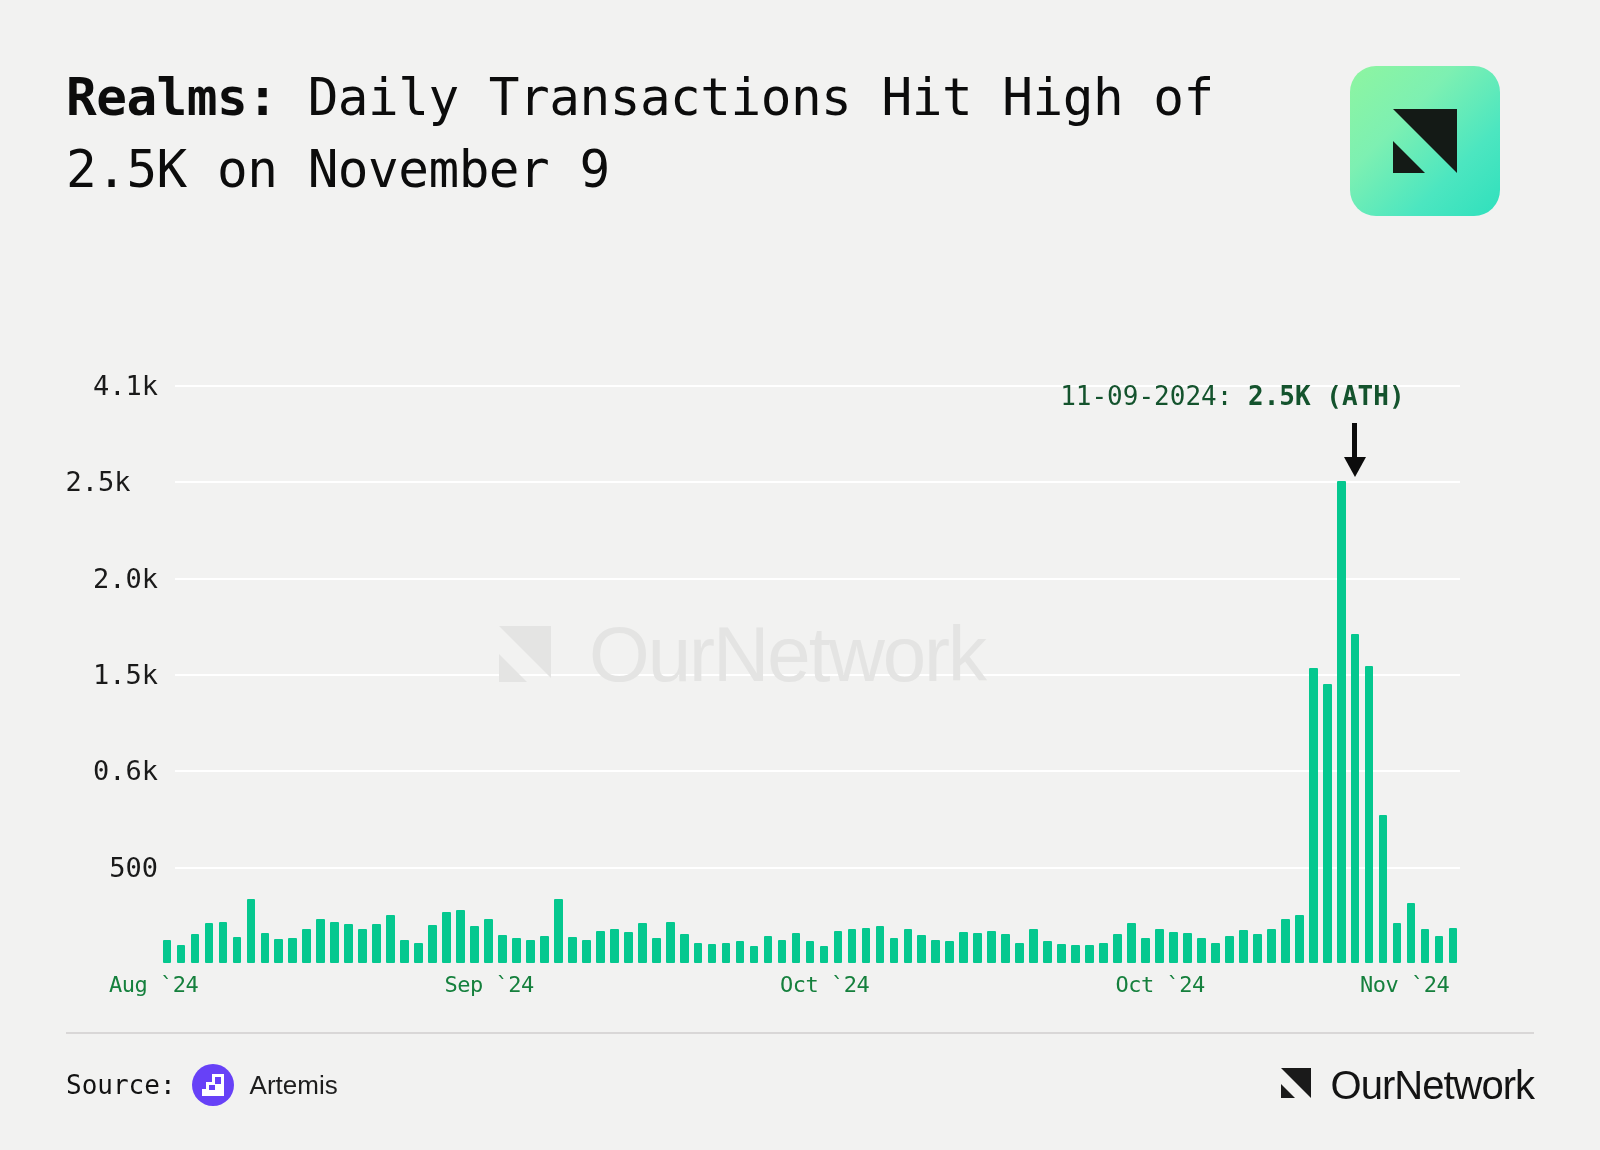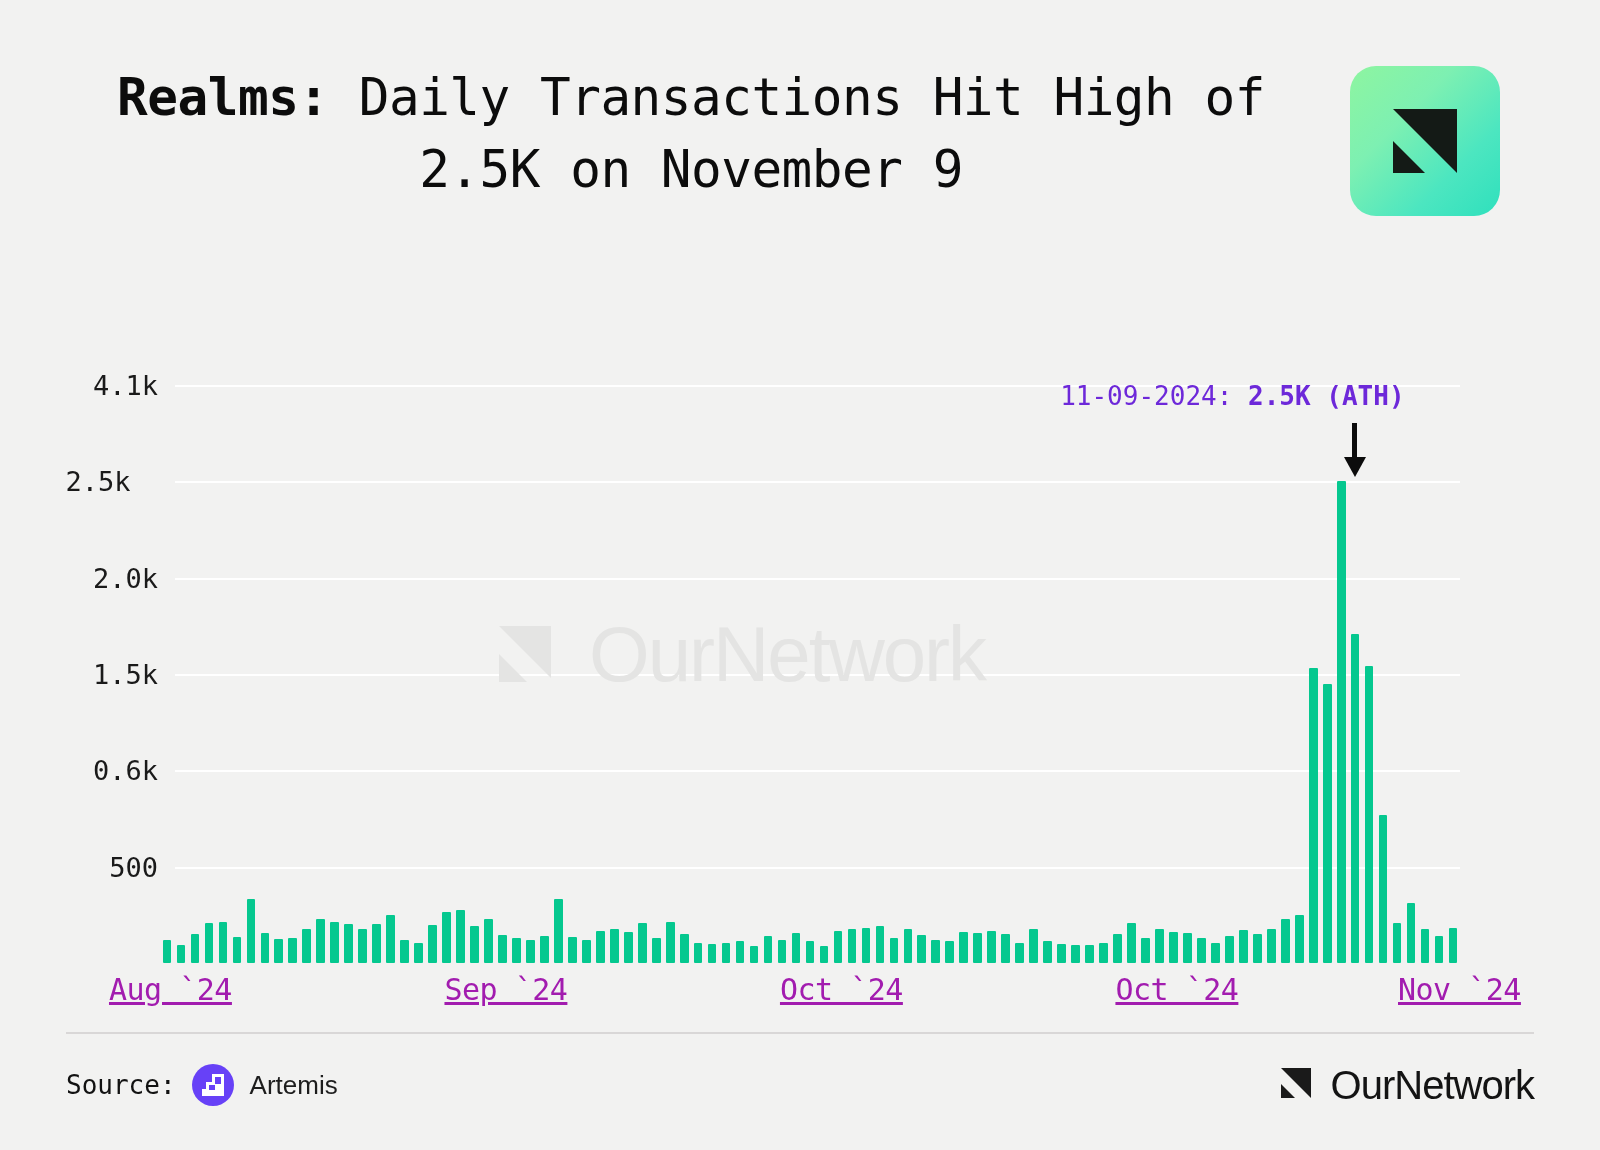--- a/index.html
+++ b/index.html
@@ -19,21 +19,20 @@
     height: 1150px;
     box-sizing: border-box;
   }
 
   
   .header {
     position: absolute;
     left: 66px;
     top: 62px;
     right: 100px;
-    text-align: center;
   }
   .title {
     font-family: "DejaVu Sans Mono", monospace;
     font-size: 51px;
     line-height: 72px;
     letter-spacing: -0.5px;
     color: #0c0c0c;
     font-weight: 400;
     margin: 0;
     max-width: 1250px;
@@ -108,34 +107,33 @@
   .bar {
     position: absolute;
     bottom: 0;
     background: #05c88f;
     border-radius: 1px;
   }
   .xtick {
     position: absolute;
     top: 972px;
     font-family: "DejaVu Sans Mono", monospace;
-    font-size: 30px;
-    color: #a21caf;
+    font-size: 22px;
+    color: #15803d;
     letter-spacing: -0.5px;
     white-space: nowrap;
-    text-decoration: underline;
   }
 
   
   .annotation {
     position: absolute;
     top: 393px;
     font-family: "DejaVu Sans Mono", monospace;
     font-size: 26px;
-    color: #6d28d9;
+    color: #14532d;
     white-space: nowrap;
   }
   .annotation .ann-bold {
     font-weight: 700;
   }
   .ann-arrow {
     position: absolute;
     top: 430px;
   }
 
@@ -342,21 +340,21 @@
         <div class="bar" title="2024-11-12: 310" style="left: 1246.74px; width: 8.66667px; height: 59.7267px; background: rgb(5, 200, 143);"></div>
         <div class="bar" title="2024-11-13: 175" style="left: 1260.72px; width: 8.66667px; height: 33.7167px; background: rgb(5, 200, 143);"></div>
         <div class="bar" title="2024-11-14: 140" style="left: 1274.7px; width: 8.66667px; height: 26.9733px; background: rgb(5, 200, 143);"></div>
         <div class="bar" title="2024-11-15: 180" style="left: 1288.68px; width: 8.66667px; height: 34.68px; background: rgb(5, 200, 143);"></div>
       </div>
     <div id="xticks">
         <div class="xtick" style="left: 108.989px;">Aug `24</div>
         <div class="xtick" style="left: 444.473px;">Sep `24</div>
         <div class="xtick" style="left: 779.957px;">Oct `24</div>
         <div class="xtick" style="left: 1115.44px;">Oct `24</div>
-        <div class="xtick" style="left: 1398px;">Nov `24</div>
+        <div class="xtick" style="left: 1360px;">Nov `24</div>
       </div>
 
     <div class="watermark">
       <span>
         <svg width="80" height="80" viewBox="0 0 80 80">
           <polygon points="4,14 56,14 56,66" fill="#e4e4e3"></polygon>
           <polygon points="4,42 32,70 4,70" fill="#e4e4e3"></polygon>
         </svg>
       </span>
       <span class="watermark-text">OurNetwork</span>

